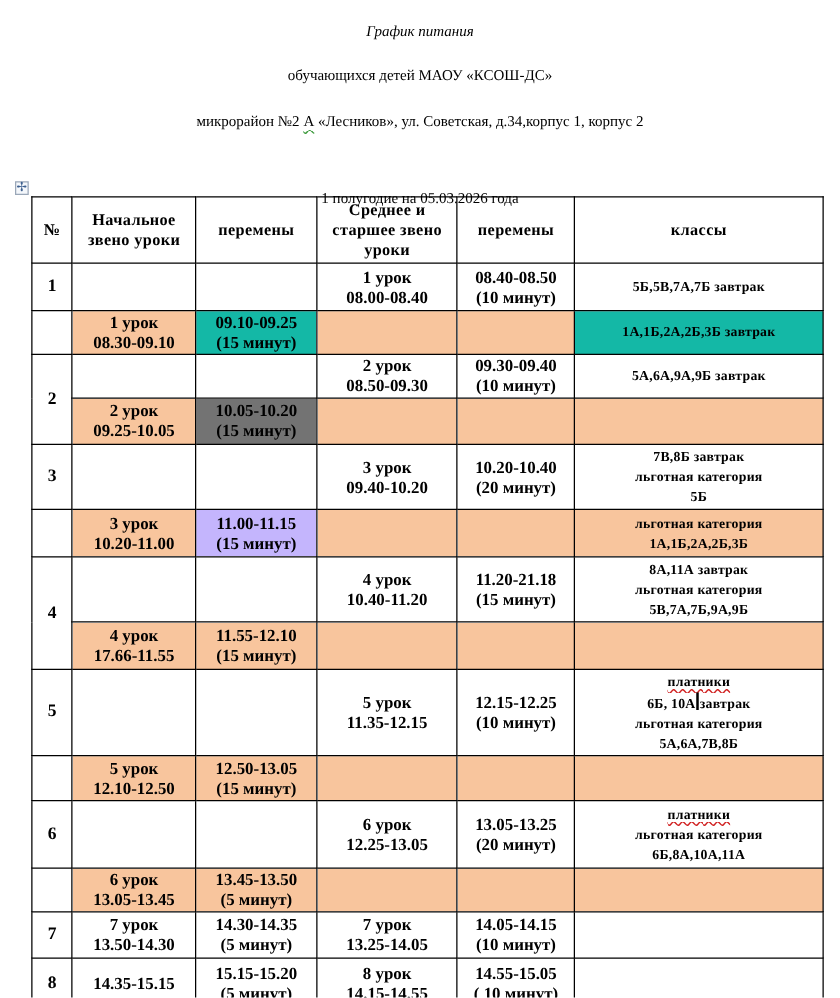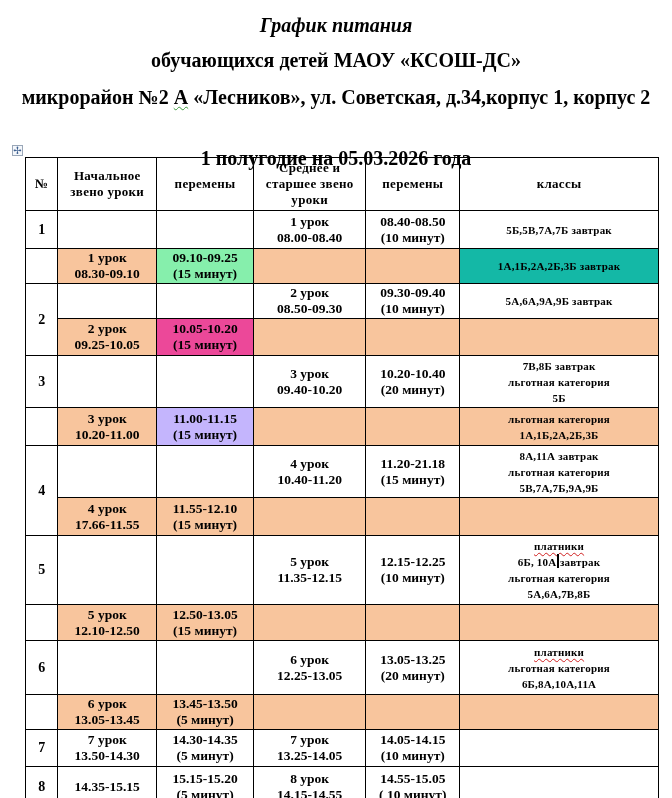--- a/index.html
+++ b/index.html
@@ -3,21 +3,21 @@
 <meta charset="utf-8">
 <style>
   html, body { margin: 0; padding: 0; background: #ffffff; }
   body {
     width: 672px; height: 798px; overflow: hidden; position: relative;
     font-family: "Liberation Serif", "DejaVu Serif", serif;
     color: #000;
   }
   .heading {
     position: absolute; left: 0; width: 672px; text-align: center;
-    font-weight: bold; font-size: 20px; line-height: 18px;
+    font-weight: normal; font-size: 12px; line-height: 18px;
   }
   .h-title { top: 16px; font-style: italic; }
   .h-sub1 { top: 51px; }
   .h-sub2 { top: 88px; }
   .h-sub3 { top: 109px; margin-top: 40px; }
   .squiggle { text-decoration: underline wavy #3c9a3c; text-decoration-thickness: 1px; text-underline-offset: 2px; }
   .spell { text-decoration: underline wavy #d02020; text-decoration-thickness: 1px; text-underline-offset: 2px; }
   .move-handle {
     position: absolute; left: 12px; top: 145px; width: 11px; height: 11px;
     border: 1px solid #9aa7b8; background: #f4f7fb; box-sizing: border-box;
@@ -113,21 +113,21 @@
     <td class="lines cls">
           <span>5Б,5В,7А,7Б завтрак</span>
         </td>
   </tr>
   <tr class="r-prim1">
     <td></td>
     <td class="sh lines" style="background: rgb(248, 197, 157);">
           <span>1 урок</span>
           <span>08.30-09.10</span>
         </td>
-    <td class="sh lines" style="background: #86efac;">
+    <td class="sh lines" style="background: #14b8a6;">
           <span>09.10-09.25</span>
           <span>(15 минут)</span>
         </td>
     <td class="sh" style="background: rgb(248, 197, 157);"></td>
     <td class="sh" style="background: rgb(248, 197, 157);"></td>
     <td class="sh lines cls" style="background: #14b8a6;">
           <span>1А,1Б,2А,2Б,3Б завтрак</span>
         </td>
   </tr>
 
@@ -145,21 +145,21 @@
         </td>
     <td class="lines cls">
           <span>5А,6А,9А,9Б завтрак</span>
         </td>
   </tr>
   <tr class="r-prim2">
     <td class="sh lines" style="background: rgb(248, 197, 157);">
           <span>2 урок</span>
           <span>09.25-10.05</span>
         </td>
-    <td class="sh lines" style="background: #ec4899;">
+    <td class="sh lines" style="background: #737373;">
           <span>10.05-10.20</span>
           <span>(15 минут)</span>
         </td>
     <td class="sh" style="background: rgb(248, 197, 157);"></td>
     <td class="sh" style="background: rgb(248, 197, 157);"></td>
     <td class="sh" style="background: rgb(248, 197, 157);"></td>
   </tr>
 
   <tr class="r-sec3">
     <td class="num">3</td>

